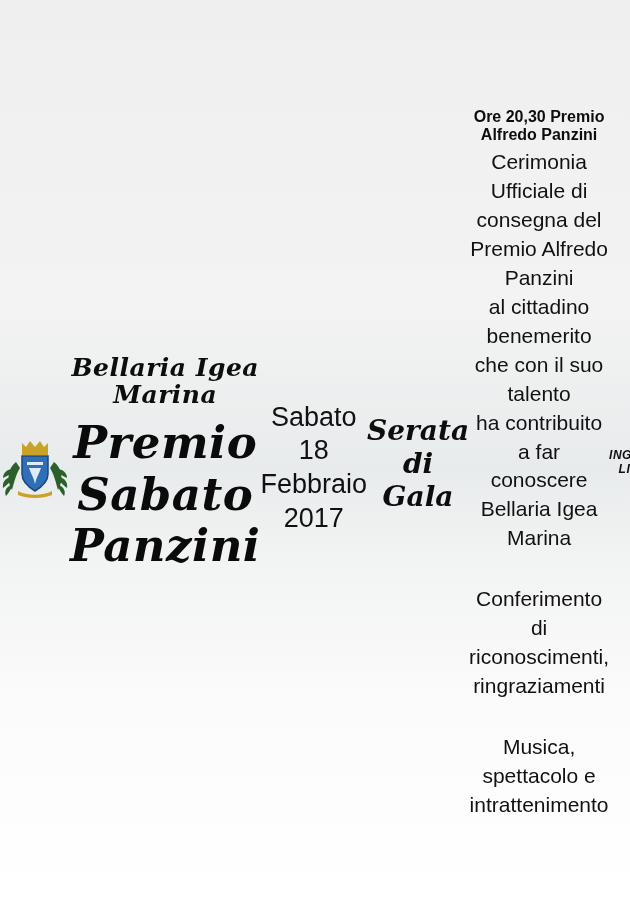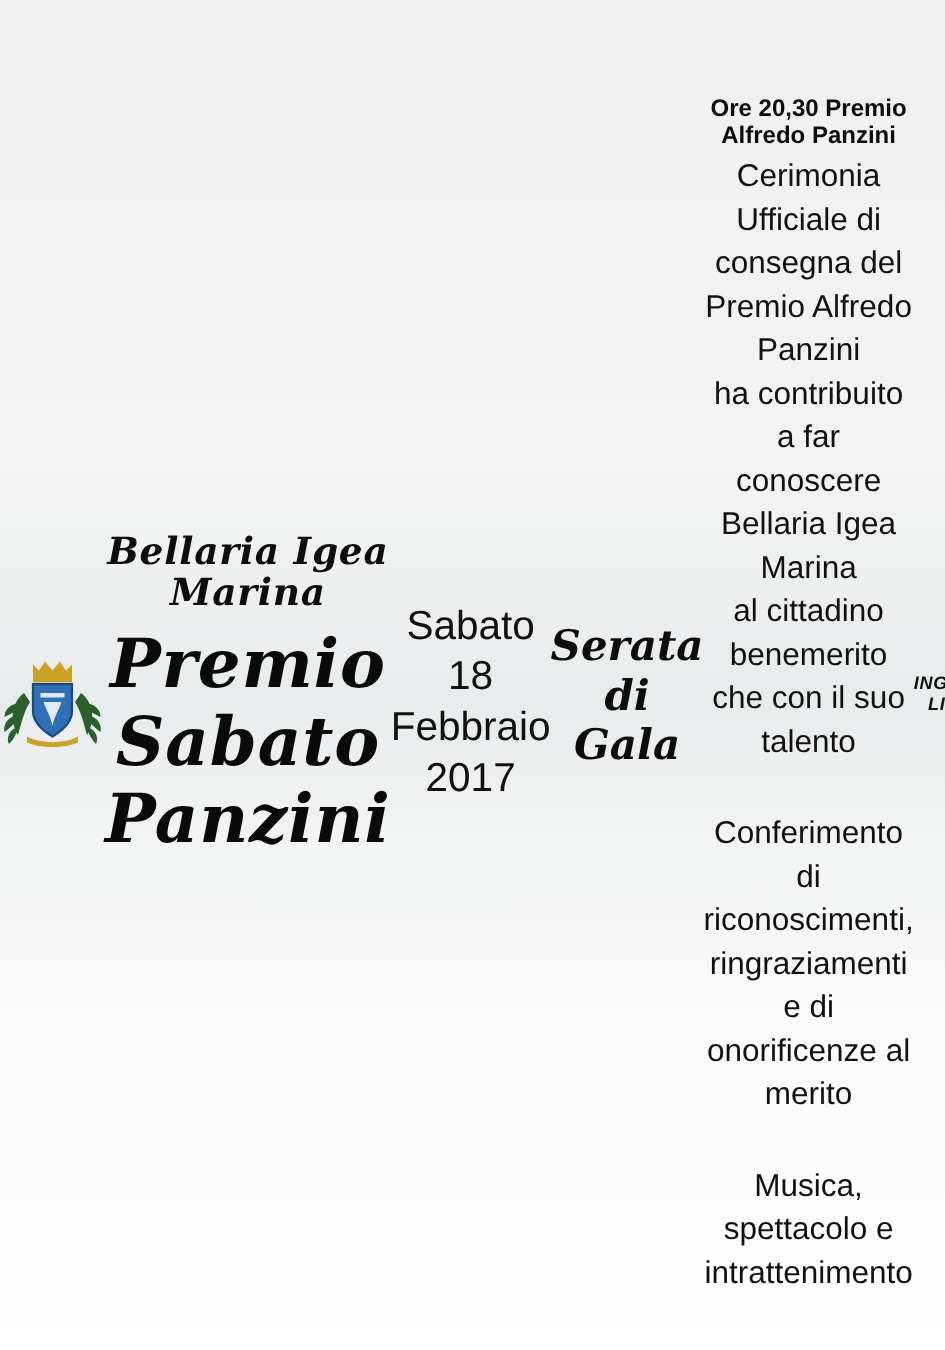--- a/index.html
+++ b/index.html
@@ -227,26 +227,25 @@
   <div class="venue-block">
     <div class="venue-line">Sabato 18 Febbraio 2017</div>
   </div>
 
   <div class="gala">Serata di Gala</div>
 
   <div class="program">
     <div class="program-heading">Ore 20,30 Premio Alfredo Panzini</div>
     <div class="program-group tight">
       <div class="program-line">Cerimonia Ufficiale di consegna del Premio Alfredo Panzini</div>
+      <div class="program-line">al cittadino benemerito che con il suo talento</div>
       <div class="program-line">ha contribuito a far conoscere Bellaria Igea Marina</div>
-      <div class="program-line">al cittadino benemerito che con il suo talento</div>
     </div>
     <div class="program-group">
       <div class="program-line">Conferimento di riconoscimenti, ringraziamenti</div>
-      <div class="program-line">e di onorificenze al merito</div>
     </div>
     <div class="program-group">
       <div class="program-line">Musica, spettacolo e intrattenimento</div>
     </div>
   </div>
 
   <div class="free-entry">INGRESSO LIBERO</div>
 
 </div>
 

